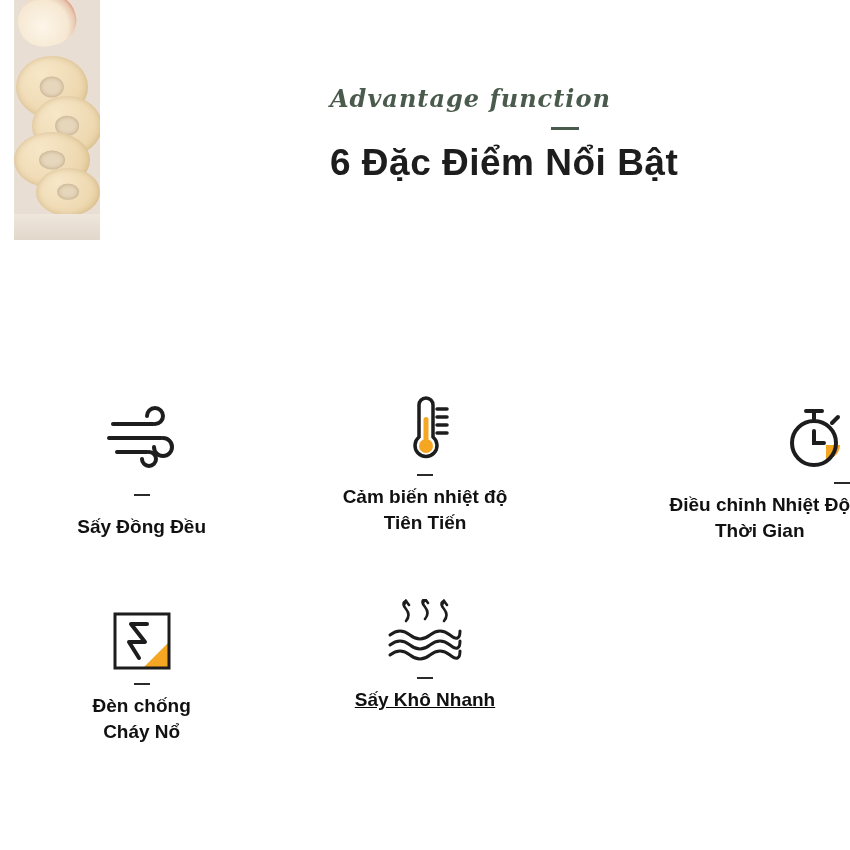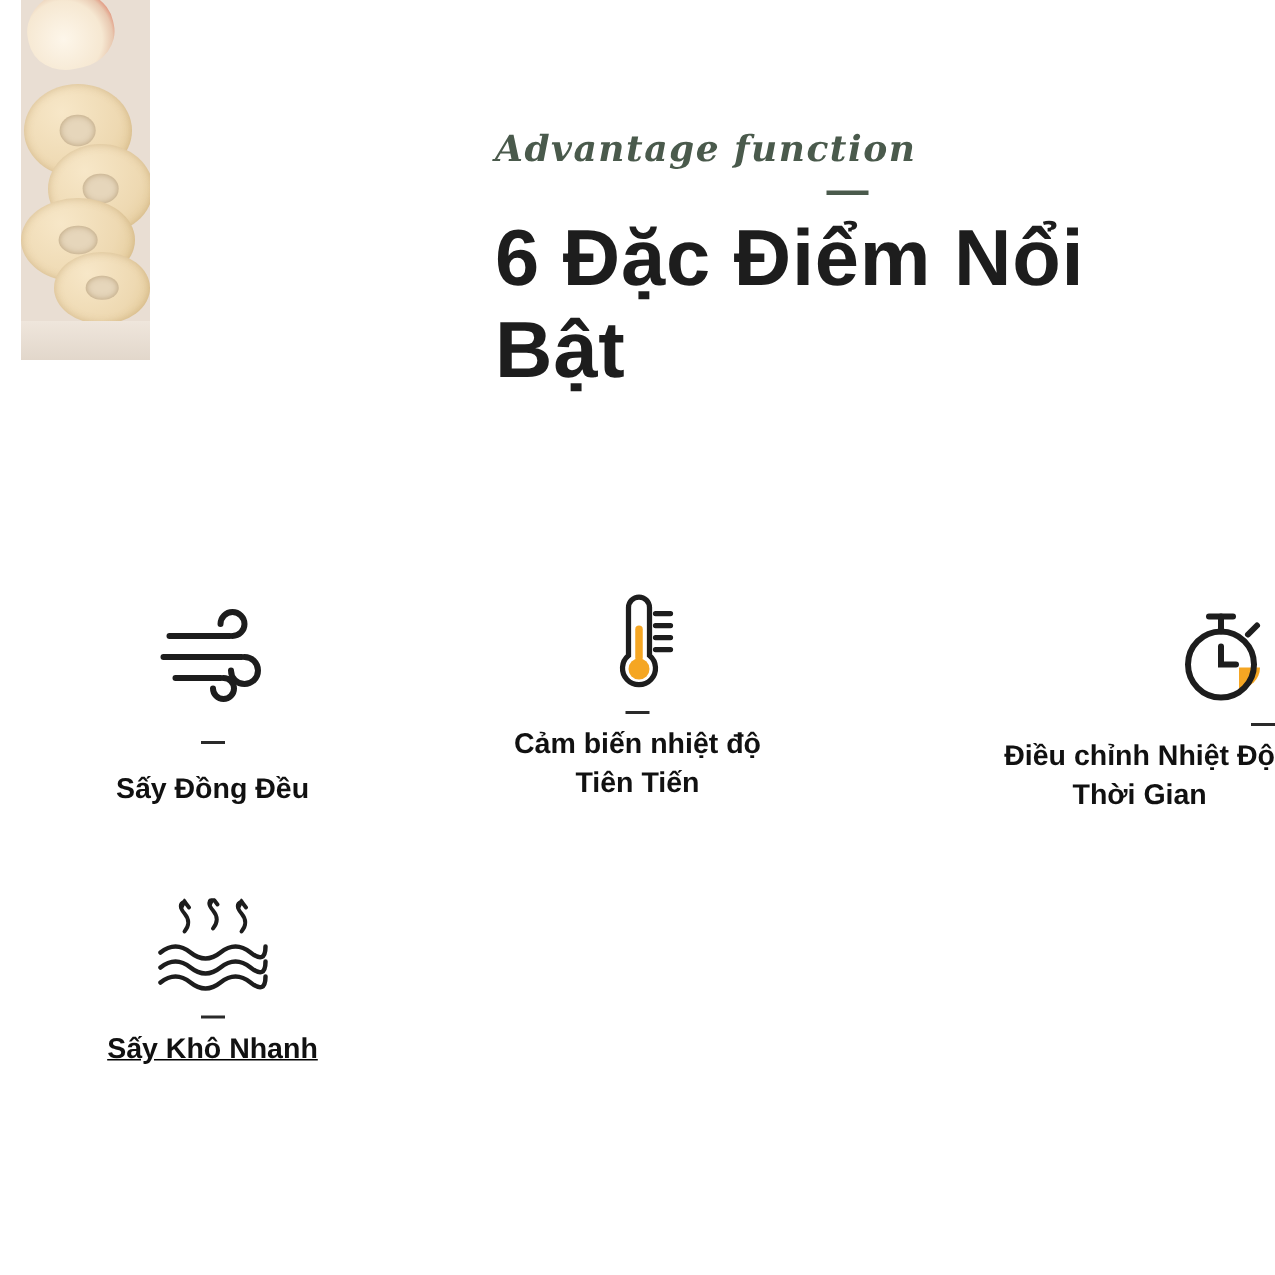--- a/index.html
+++ b/index.html
@@ -85,21 +85,21 @@
     color: #4a5a4c;
     letter-spacing: 1px;
   }
   .divider {
     width: 28px;
     height: 3px;
     background: #4a5a4c;
     margin: 14px auto 12px auto;
   }
   .main-title {
-    font-size: 53px;
+    font-size: 37px;
     font-weight: bold;
     color: #1d1d1d;
     letter-spacing: 0.5px;
   }
 
   
   .grid {
     position: absolute;
     left: 0;
     top: 390px;
@@ -219,20 +219,32 @@
           <path d="M52 22 L58 16"></path>
           <path d="M34 30 V42 H44"></path>
         </g>
       </svg>
     </div>
     <div class="mini-divider"></div>
     <div class="cell-label">Điều chỉnh Nhiệt Độ
 Thời Gian</div>
   </div>
 
+  <div class="cell c5">
+    <div class="icon-wrap">
+      <svg width="74" height="72" viewBox="0 0 74 72">
+        <path d="M64 40 L64 66 L38 66 Z" fill="#f5a623"></path>
+        <rect x="10" y="12" width="54" height="54" fill="none" stroke="#1d1d1d" stroke-width="3"></rect>
+        <path d="M42 22 H26 L40 40 H24 L34 56" fill="none" stroke="#1d1d1d" stroke-width="4" stroke-linecap="round" stroke-linejoin="round"></path>
+      </svg>
+    </div>
+    <div class="mini-divider"></div>
+    <div class="cell-label">Đèn chống
+Cháy Nổ</div>
+  </div>
 
   <div class="cell c6">
     <div class="icon-wrap">
       <svg width="86" height="66" viewBox="0 0 86 66">
         <g fill="none" stroke="#1d1d1d" stroke-width="2.6" stroke-linecap="round">
           <path d="M24 22 q5 -6 0 -12 q-5 -6 0 -8"></path>
           <path d="M43 20 q5 -6 0 -12 q-5 -6 0 -8"></path>
           <path d="M62 22 q5 -6 0 -12 q-5 -6 0 -8"></path>
           <path d="M22 6 l2 -4 l3 4"></path>
           <path d="M41 4 l2 -4 l3 4"></path>

